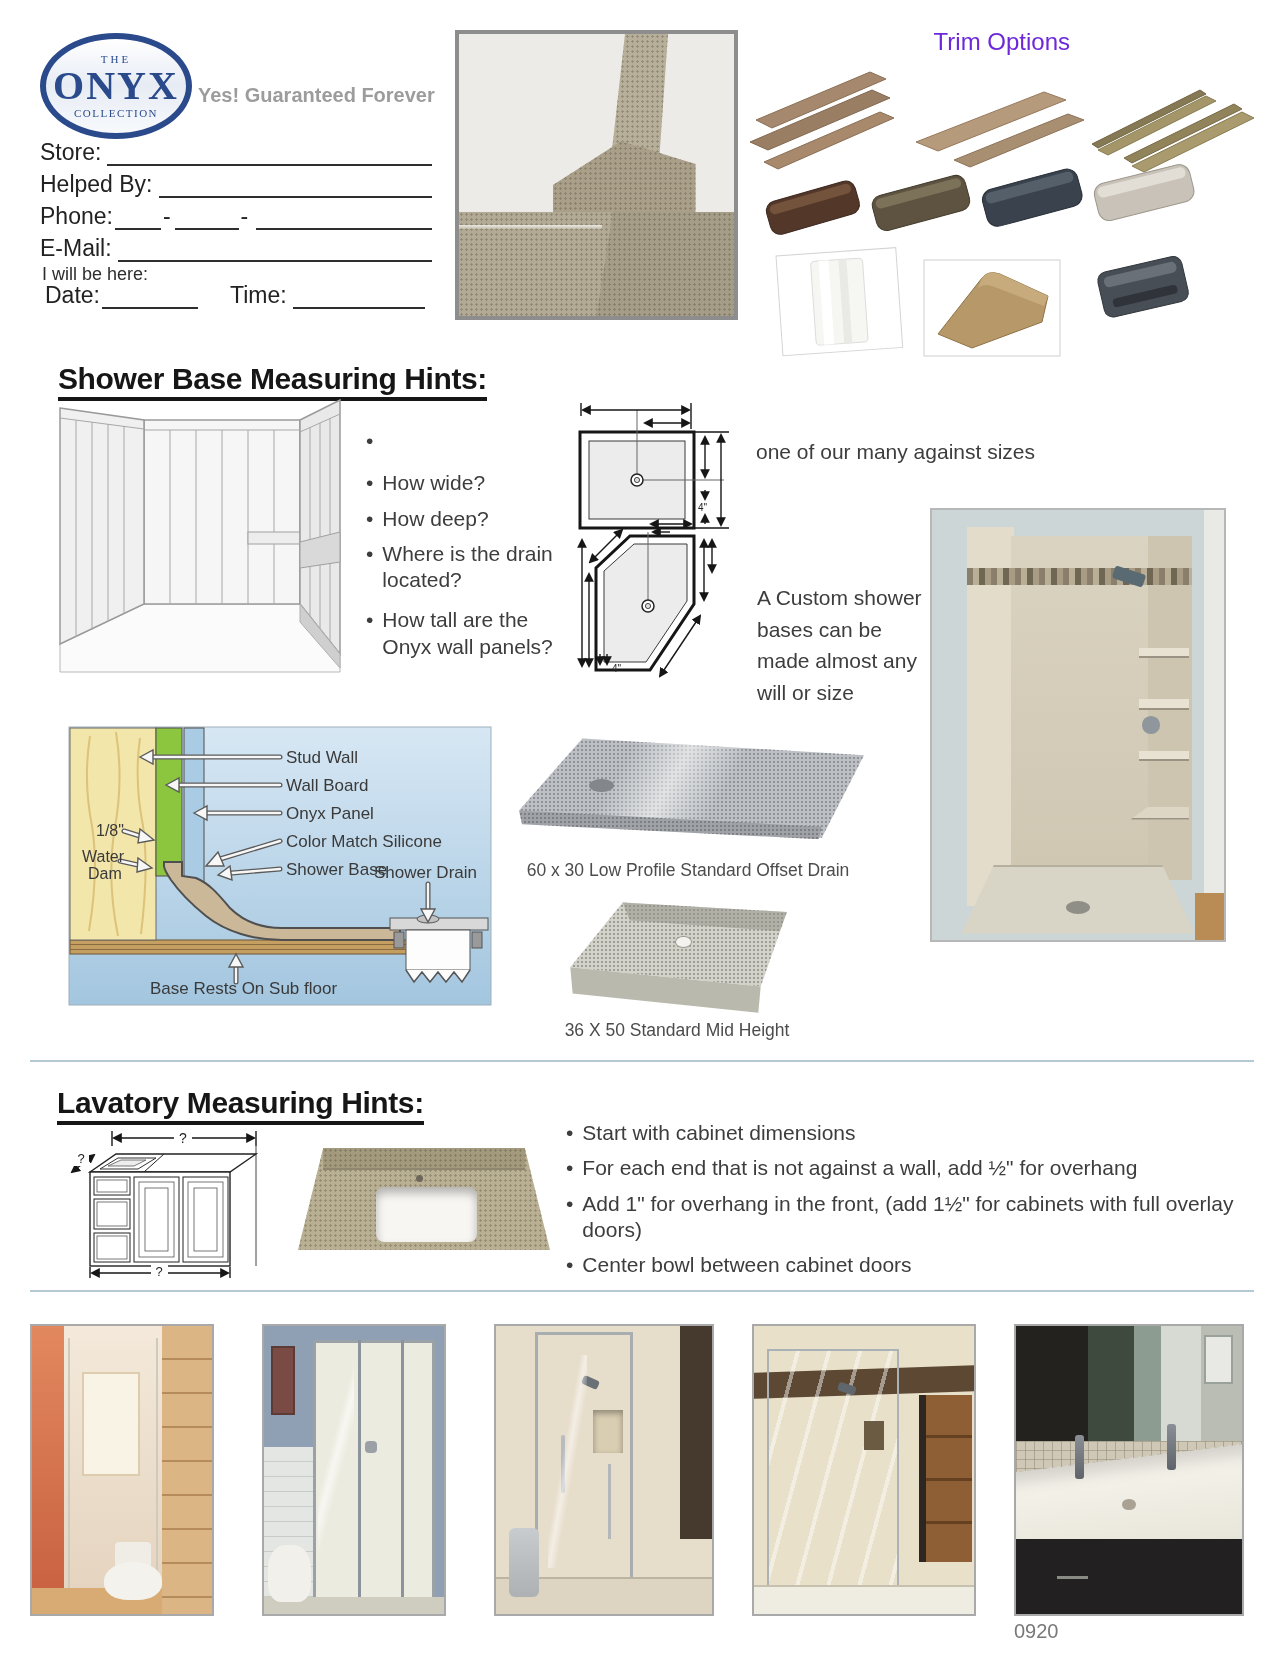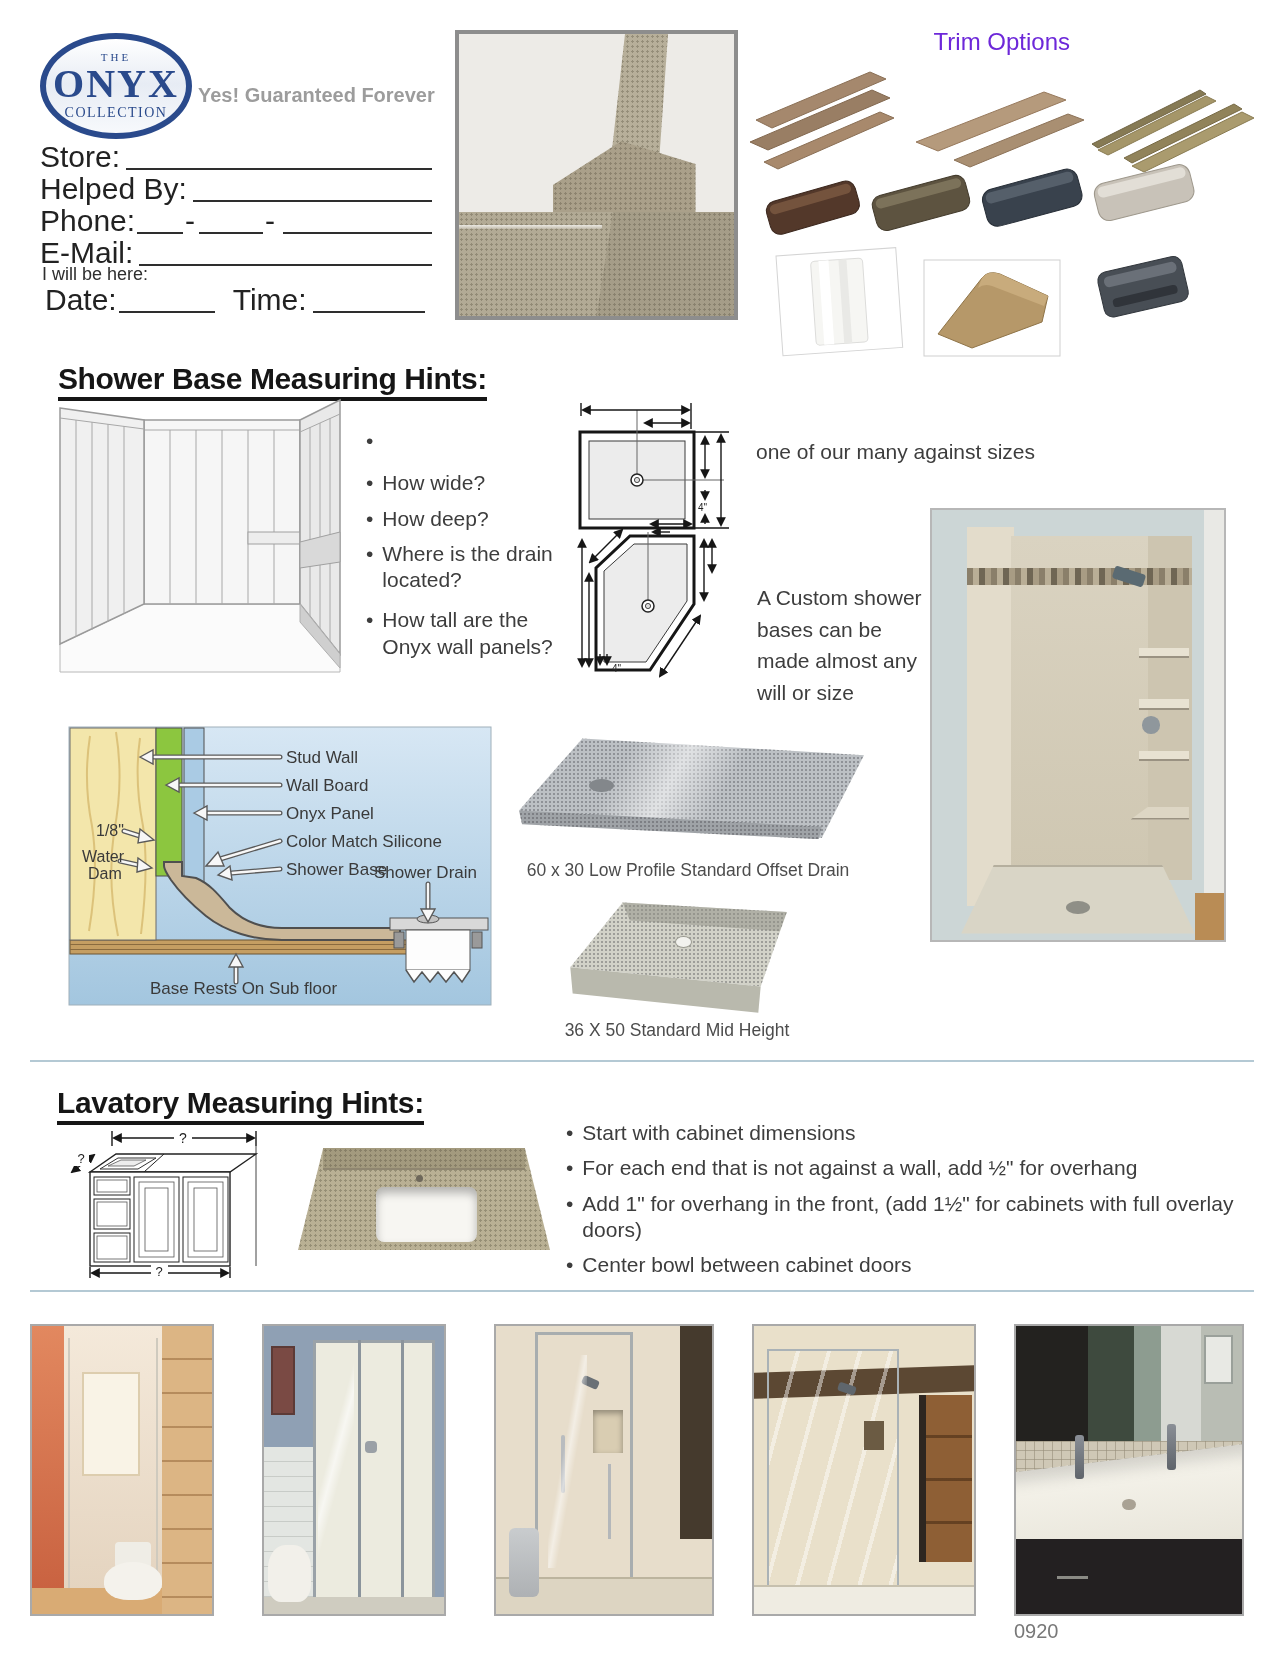--- a/index.html
+++ b/index.html
@@ -9,25 +9,25 @@
   .abs{position:absolute}
   svg{font-family:"Liberation Sans",sans-serif;display:block}
 
   
   .logo{width:152px;height:106px;border:6px solid #2a4a8c;border-radius:50%;
         background:linear-gradient(180deg,#ffffff,#e7ecf4 48%,#f7f9fc);
         display:flex;align-items:center;justify-content:center}
   .logo-inner{text-align:center;color:#2a4a8c;font-family:"Liberation Serif",serif;line-height:1}
   .logo-the{font-size:11px;letter-spacing:3px;margin-bottom:1px}
   .logo-onyx{font-size:40px;font-weight:bold;letter-spacing:2px}
-  .logo-coll{font-size:14px;letter-spacing:1.5px;margin-top:2px}
+  .logo-coll{font-size:11px;letter-spacing:1.5px;margin-top:2px}
   .tagline{font-size:20px;font-weight:bold;color:#9c9c9c}
 
   
-  .frow{position:absolute;display:flex;align-items:center;font-size:30px;color:#222;line-height:1.1}
+  .frow{position:absolute;display:flex;align-items:center;font-size:23px;color:#222;line-height:1.1}
   .flabel{white-space:nowrap}
   .fline{flex:1;border-bottom:2px solid #2e2e2e;height:26px;margin-left:6px}
   .fseg{border-bottom:2px solid #2e2e2e;height:26px;margin-left:2px}
   .fdash{margin:0 2px}
 
   .trim-title{font-size:24px;color:#6d28d9;text-align:right}
 
   .sect-title{font-size:30px;font-weight:bold;color:#161616;letter-spacing:-0.4px}
   .sect-title span{display:inline-block;border-bottom:4px solid #161616;padding-bottom:1px}
 
@@ -82,21 +82,21 @@
     <span class="fline"></span>
   </div>
   <div class="frow" style="left:40px;top:236px;width:392px">
     <span class="flabel">E-Mail:</span>
     <span class="fline"></span>
   </div>
   <div class="abs" style="left:42px;top:264px;font-size:18px;color:#2e2e2e">I will be here:</div>
   <div class="frow" style="left:45px;top:283px;width:380px">
     <span class="flabel">Date:</span>
     <span class="fseg" style="width:96px"></span>
-    <span class="flabel" style="margin-left:18px">Time:</span>
+    <span class="flabel" style="margin-left:32px">Time:</span>
     <span class="fline"></span>
   </div>
 
   <div class="pframe" style="left:455px;top:30px;width:283px;height:290px;border-width:4px;border-color:#8d8d8d;background:#edebe7">
     <div class="abs speck" style="left:53%;top:0;width:23%;height:64%;background-color:#b7af9a;clip-path:polygon(32% 0,100% 0,80% 100%,0 100%)"></div>
     <div class="abs speck" style="left:34%;top:38%;width:52%;height:27%;background-color:#aaa08a;clip-path:polygon(48% 0,100% 30%,100% 100%,0 100%,0 58%)"></div>
     <div class="abs speck" style="left:0;bottom:0;width:100%;height:37%;background-color:#b2aa95"></div>
     <div class="abs" style="left:0;bottom:31%;width:52%;height:4px;background:linear-gradient(180deg,rgba(255,255,255,.75),rgba(255,255,255,.2))"></div>
     <div class="abs speck" style="left:50%;bottom:0;width:50%;height:37%;background-color:#a59d88;clip-path:polygon(12% 0,100% 0,100% 100%,0 100%)"></div>
   </div>

